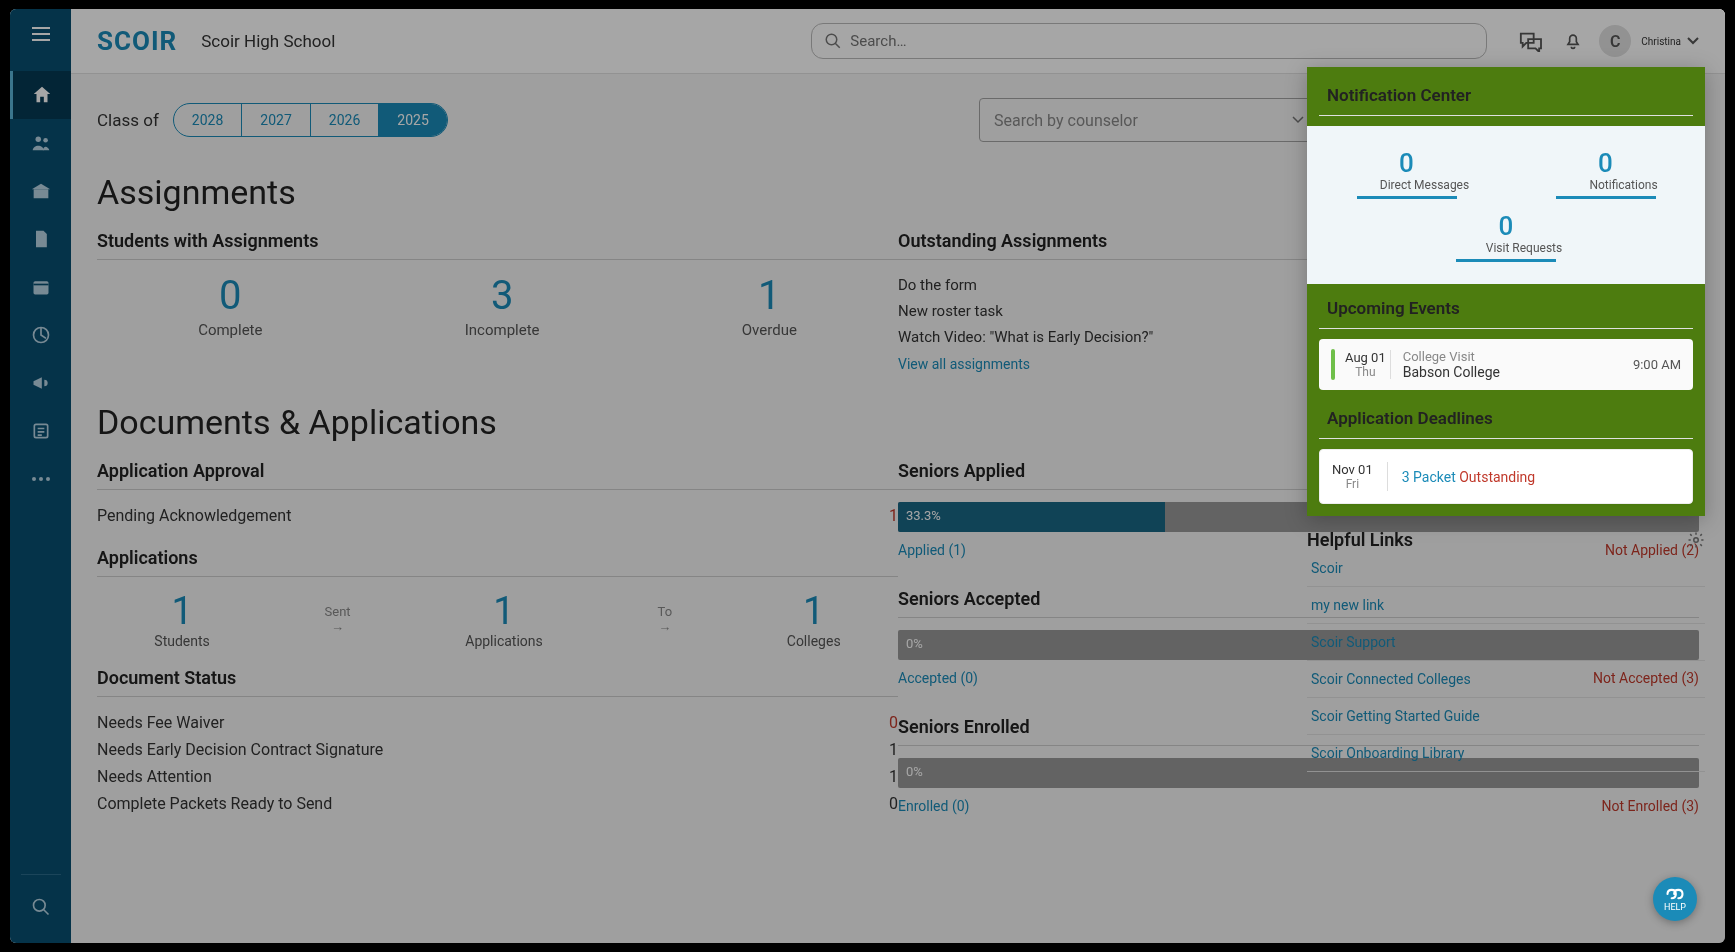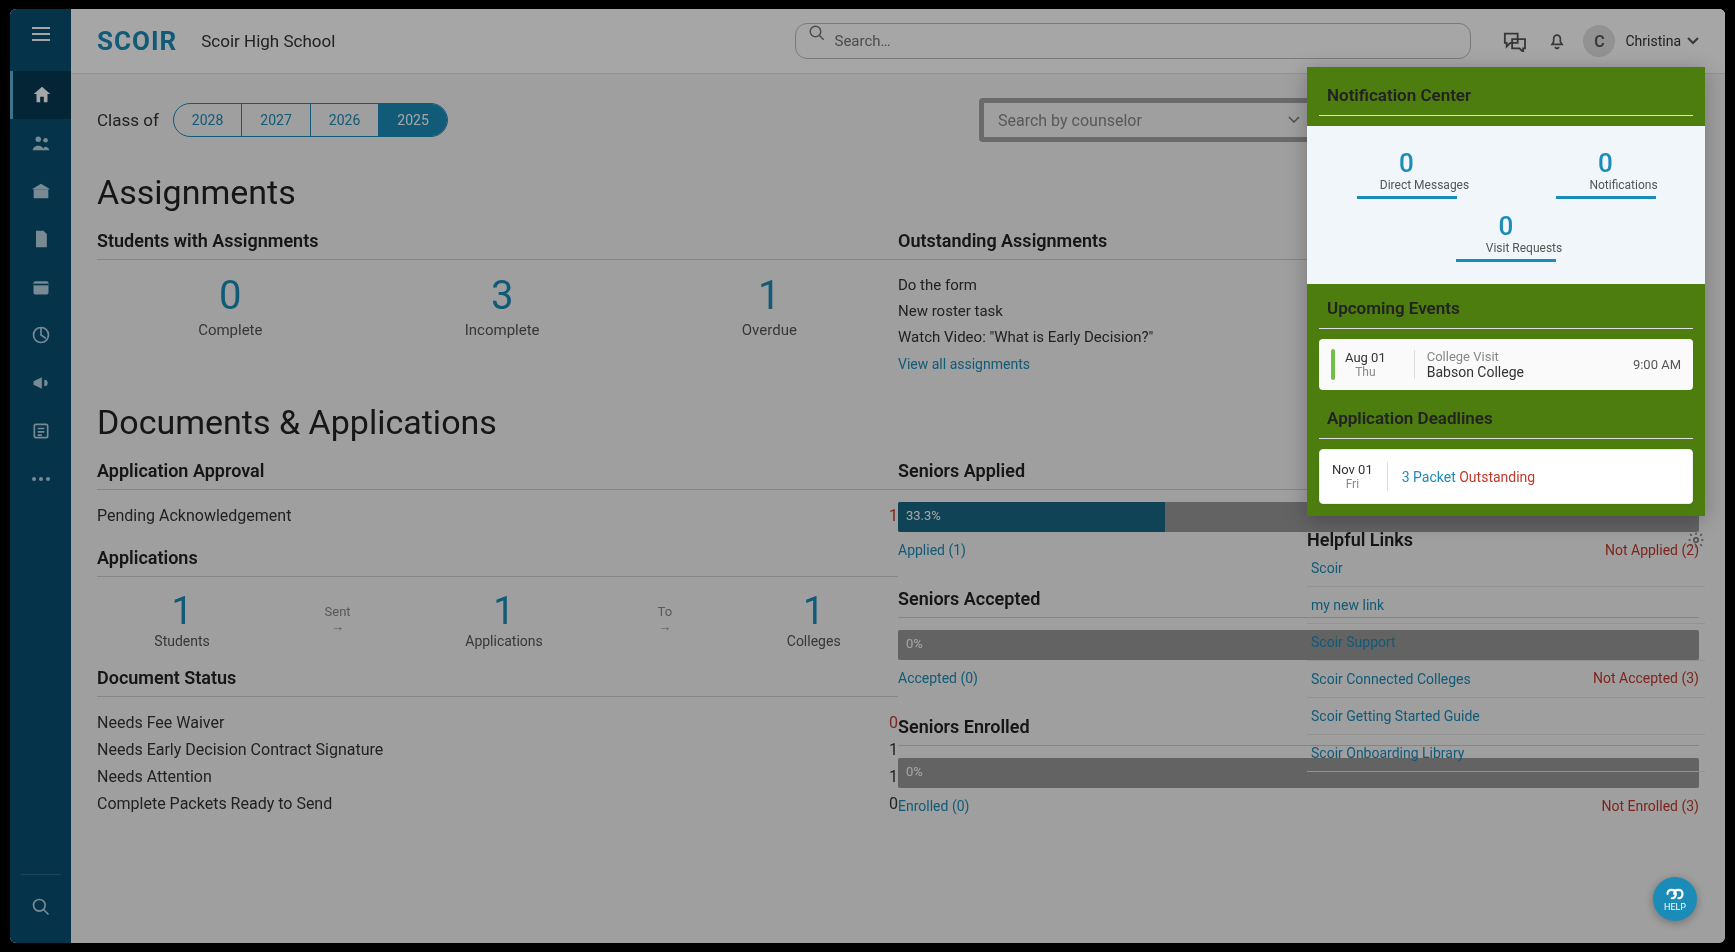--- a/index.html
+++ b/index.html
@@ -11,35 +11,35 @@
 .sidenav .burger { color:#fff; margin-bottom:30px; cursor:pointer; }
 .sidenav .nav-item { width:100%; height:48px; display:flex; align-items:center; justify-content:center; color:#b8d4e3; cursor:pointer; }
 .sidenav .nav-item.active { background:#063a54; color:#fff; border-left:3px solid #5bb4d8; }
 .sidenav .spacer { flex:1; }
 .sidenav .divider { width:40px; height:1px; background:#2a6b8a; margin:8px 0; }
 
 
 .topbar { position:absolute; left:61px; top:0; right:0; height:65px; background:#fff; border-bottom:1px solid #e0e0e0; display:flex; align-items:center; padding:0 26px; }
 .logo { color:#1b8bb8; font-weight:700; font-size:26px; letter-spacing:1px; margin-right:24px; }
 .school-name { color:#333; font-size:17px; }
-.search-box { margin-left:auto; margin-right:20px; width:676px; height:36px; border:1px solid #bbb; border-radius:12px; display:flex; padding:0 12px; background:#fff; }
+.search-box { margin-left:auto; margin-right:20px; width:676px; height:36px; border:1px solid #bbb; border-radius:12px; display:flex; align-items:center; padding:0 12px; background:#fff; }
 .search-box input { border:none; outline:none; flex:1; font-size:15px; margin-left:8px; background:transparent; }
 .top-icon { color:#555; margin:0 10px; cursor:pointer; }
 .avatar-circle { width:32px; height:32px; border-radius:50%; background:#e0e0e0; color:#555; display:flex; align-items:center; justify-content:center; font-weight:600; margin-left:6px; margin-right:10px; }
-.user-name { color:#333; font-size:14px; margin-right:6px; }
+.user-name { color:#333; font-size:10px; margin-right:6px; }
 
 
 .main { position:absolute; left:61px; top:65px; right:0; bottom:0; overflow:auto; padding:24px 26px; }
 .class-row { display:flex; align-items:center; margin-bottom:30px; }
 .class-of-label { font-size:17px; color:#333; margin-right:14px; }
 .pills { display:flex; border:1px solid #1b8bb8; border-radius:20px; overflow:hidden; }
 .pill { padding:8px 18px; font-size:14px; color:#1b8bb8; border-right:1px solid #1b8bb8; cursor:pointer; }
 .pill:last-child { border-right:none; }
 .pill.active { background:#1b8bb8; color:#fff; }
-.counselor-sel { margin-left:auto; margin-right:380px; width:340px; height:44px; border:5px solid #a3a3a3; border-radius:4px; display:flex; align-items:center; padding:0 14px; color:#888; cursor:pointer; }
+.counselor-sel { margin-left:auto; margin-right:380px; width:340px; height:44px; border:1px solid #a3a3a3; border-radius:4px; display:flex; align-items:center; padding:0 14px; color:#888; cursor:pointer; }
 .counselor-sel .chev { margin-left:auto; }
 .left-col { flex:0 0 970px; }
 
 h1.section { font-size:34px; font-weight:400; color:#222; margin-bottom:18px; }
 h2.sub { font-size:18px; font-weight:600; color:#222; border-bottom:1px solid #ccc; padding-bottom:8px; margin-bottom:12px; }
 
 .two-halves { display:flex; }
 .half { flex:1; }
 
 .big-nums { display:flex; justify-content:space-around; text-align:center; }
@@ -71,21 +71,21 @@
 .notif-panel { position:absolute; right:20px; top:58px; width:398px; background:#4d7c0f; border-radius:0; box-shadow:0 4px 20px rgba(0,0,0,0.25); padding:18px 12px 12px; z-index:10; }
 .notif-panel h3 { font-size:17px; font-weight:600; color:#222; padding:0 8px 10px; border-bottom:1px solid #e0e0e0; }
 .notif-stats { background:#f0f6f9; margin:10px -12px 14px; padding:16px 0; display:flex; flex-wrap:wrap; justify-content:center; }
 .notif-stat { width:50%; text-align:center; padding:6px 0; }
 .notif-stat .n { font-size:26px; color:#1b8bb8; font-weight:500; }
 .notif-stat .l { font-size:12px; color:#555;padding-left:36px; }
 .notif-stat .bar { width:100px; height:3px; background:#1b8bb8; margin:4px auto 0; }
 .notif-stat.full { width:100%; }
 .event-card { background:#fafafa; border-radius:4px; padding:10px 12px; display:flex; align-items:center; margin-top:10px; }
 .event-card .green { width:4px; align-self:stretch; background:#6fbf4a; margin-right:10px; border-radius:2px; }
-.event-card .date-col { font-size:13px; color:#333; text-align:center; margin-right:12px; border-right:1px solid #ddd; padding-right:28px; }
+.event-card .date-col { font-size:13px; color:#333; text-align:center; margin-right:12px; border-right:1px solid #ddd; padding-right:4px; }
 .event-card .date-col .day { color:#888; font-size:12px; }
 .event-card .ev-body .type { font-size:13px; color:#888; }
 .event-card .ev-body .name { font-size:14px; color:#333; }
 .event-card .time { margin-left:auto; font-size:13px; color:#555; }
 .deadline-card { background:#fff; border:1px solid #eee; border-radius:4px; padding:12px; display:flex; align-items:center; margin-top:10px; box-shadow:0 1px 3px rgba(0,0,0,0.05); }
 .deadline-card .date-col2 { font-size:13px; color:#333; text-align:center; margin-right:14px; border-right:1px solid #ddd; padding-right:14px; }
 .deadline-card .date-col2 .day { color:#888; font-size:12px; }
 .deadline-card .packet { font-size:14px; }
 .deadline-card .packet .pnum { color:#1b8bb8; }
 .deadline-card .packet .pout { color:#c0392b;margin-top:48px; }

